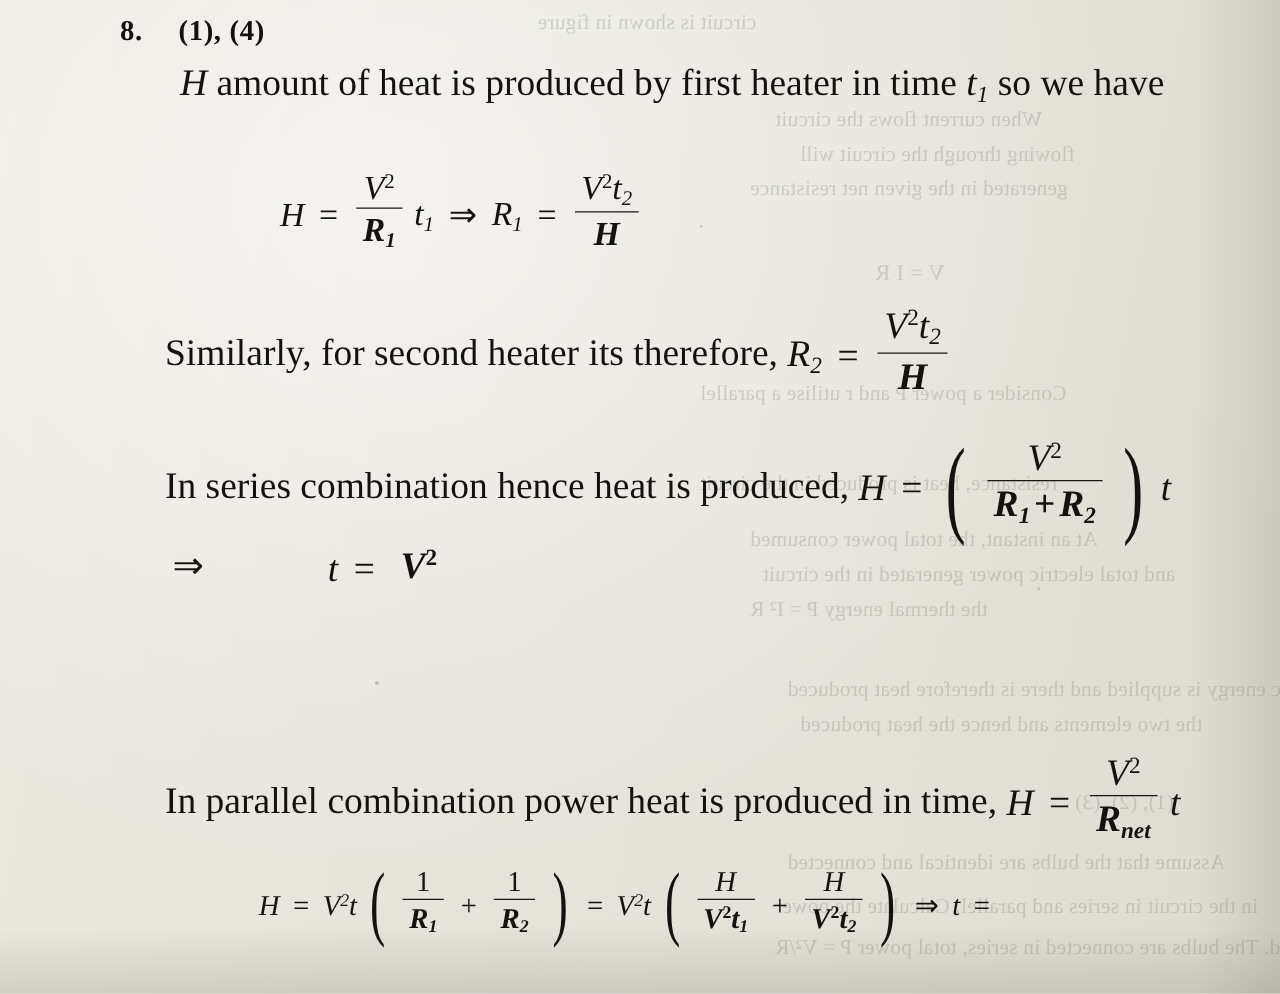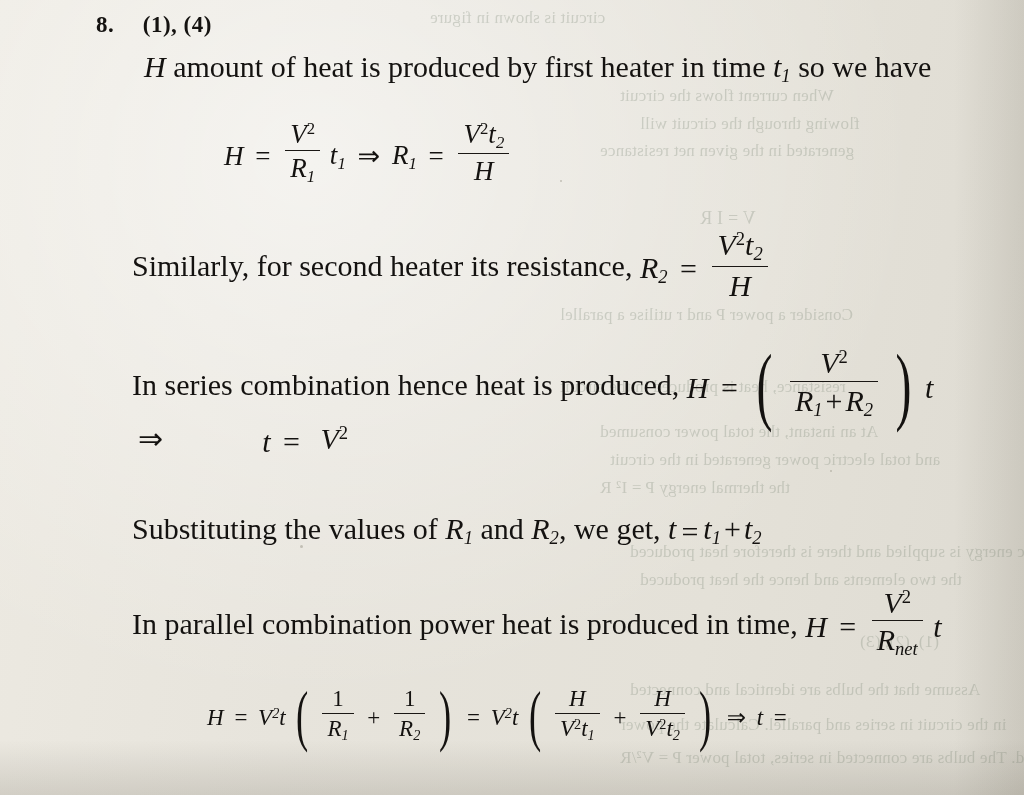--- a/index.html
+++ b/index.html
@@ -62,34 +62,35 @@
   }
   sup {
     font-size: 0.62em;
     vertical-align: 0.52em;
   }
   
   .frac {
     display: inline-block;
     vertical-align: middle;
     text-align: center;
-    margin: 0 3px;
+    margin: 16px 3px;
     position: relative;
     top: -0.15em;
   }
   .frac .num {
     display: block;
     padding: 0 5px 1px 5px;
     border-bottom: 1.6px solid #1a1714;
     line-height: 1.12;
   }
   .frac .den {
     display: block;
     padding: 2px 5px 0 5px;
     line-height: 1.12;
+    font-weight: bold;
   }
   .paren {
     display: inline-block;
     vertical-align: middle;
     font-size: 2.1em;
     font-weight: 300;
     transform: scaleX(0.62);
     position: relative;
     top: -0.04em;
   }
@@ -172,21 +173,21 @@
       <span class="op arrow">⇒</span>
       <span class="ital eq-center"><span>R</span><sub>1</sub></span>
       <span class="op">=</span>
       <span class="frac">
         <span class="num"><span class="ital">V</span><sup>2</sup><span class="ital">t</span><sub>2</sub></span>
         <span class="den"><span class="ital">H</span></span>
       </span>
     </div>
 
     <div class="line" style="left:132px; top:232px;">
-      <span>Similarly, for second heater its resistance, </span>
+      <span>Similarly, for second heater its therefore, </span>
       <span class="ital eq-center"><span>R</span><sub>2</sub></span>
       <span class="op">=</span>
       <span class="frac">
         <span class="num"><span class="ital">V</span><sup>2</sup><span class="ital">t</span><sub>2</sub></span>
         <span class="den"><span class="ital">H</span></span>
       </span>
     </div>
 
     <div class="line" style="left:132px; top:338px;">
       <span>In series combination hence heat is produced, </span>
@@ -204,23 +205,20 @@
     <div class="line" style="left:138px; top:422px;">
       <span class="arrow">⇒</span>
       <span style="display:inline-block;width:84px"></span>
       <span class="ital eq-center">t</span>
       <span class="op">=</span>
       <span class="frac">
         <span class="den"><span class="ital">V</span><sup>2</sup></span>
       </span>
     </div>
 
-    <div class="line" style="left:132px; top:512px;">
-      <span>Substituting the values of </span><span class="ital">R</span><sub>1</sub><span> and </span><span class="ital">R</span><sub>2</sub><span>, we get, </span><span class="ital">t</span><span class="op">=</span><span class="ital">t</span><sub>1</sub><span class="smallop">+</span><span class="ital">t</span><sub>2</sub>
-    </div>
 
     <div class="line" style="left:132px; top:590px;">
       <span>In parallel combination power heat is produced in time, </span>
       <span class="ital eq-center">H</span>
       <span class="op">=</span>
       <span class="frac">
         <span class="num"><span class="ital">V</span><sup>2</sup></span>
         <span class="den"><span class="ital">R</span><sub class="ital">net</sub></span>
       </span>
       <span class="ital eq-center">t</span>

